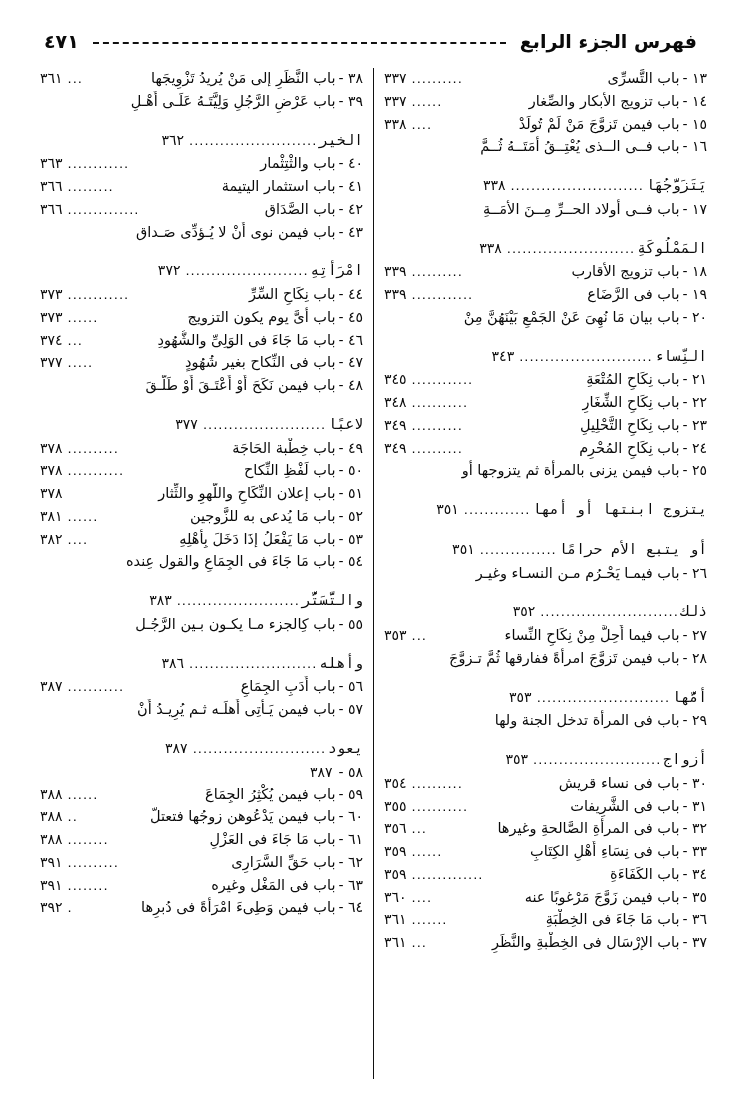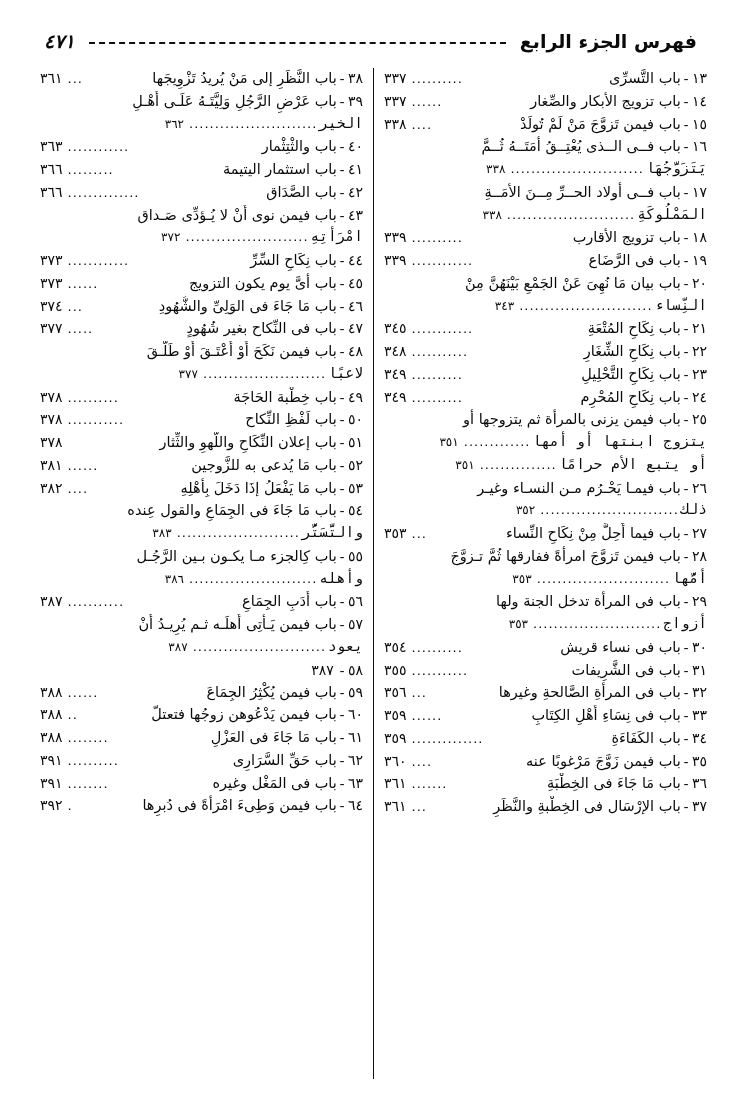--- a/index.html
+++ b/index.html
@@ -44,21 +44,20 @@
     flex: 1;
     height: 1px;
     border-top: 2px dashed #111;
     margin: 0 6px;
     transform: translateY(2px);
   }
   .header .page-num {
     white-space: nowrap;
     font-size: 19px;
     letter-spacing: 1px;
-    font-style: italic;
   }
   
   .body {
     flex: 1;
     display: flex;
     direction: rtl;
     position: relative;
     min-height: 0;
   }
   .col {
@@ -80,21 +79,20 @@
     font-size: 14.5px;
     line-height: 1.5;
     margin-bottom: 1px;
     direction: rtl;
     white-space: nowrap;
   }
   .entry .num {
     flex: 0 0 auto;
     font-size: 14px;
     padding-left: 3px;
-    font-family: Liberation Serif, serif;
   }
   .entry .txt {
     flex: 1 1 auto;
     overflow: hidden;
     text-overflow: clip;
     font-size: 14.5px;
   }
   .entry .dots {
     flex: 0 0 auto;
     letter-spacing: 1px;
@@ -123,22 +121,23 @@
     font-family: Liberation Mono, monospace;
   }
   .cont .dots {
     flex: 0 0 auto;
     letter-spacing: 1px;
     font-size: 13px;
     padding: 0 2px;
   }
   .cont .pg {
     flex: 0 0 auto;
-    font-size: 12px;
+    font-size: 14px;
     padding-right: 3px;
+    margin-top: 16px;
   }
 </style>
 </head>
 <body>
 
 <div class="page">
 
   <div class="header">
     <span class="title">فهرس الجزء الرابع</span>
     <span class="rule"></span>

